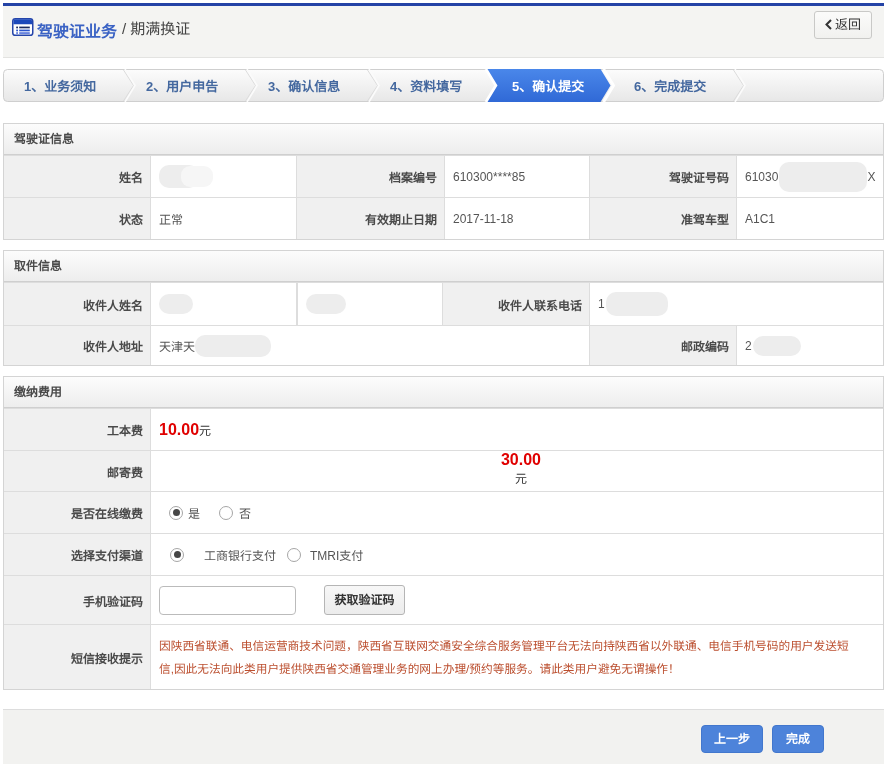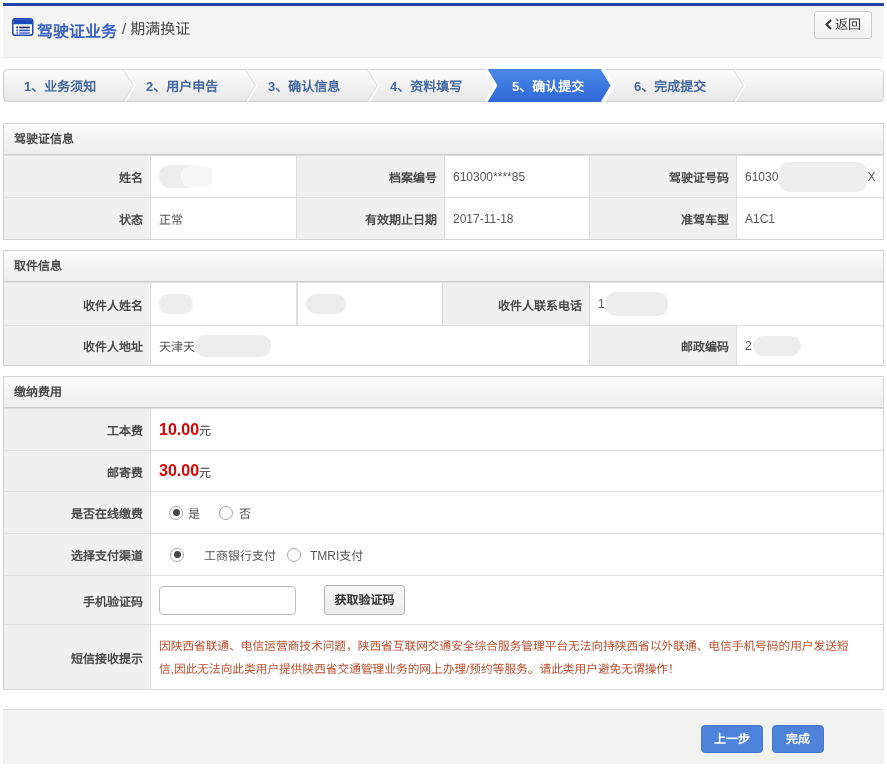--- a/index.html
+++ b/index.html
@@ -183,21 +183,21 @@
     <div class="phead">缴纳费用</div>
     <div class="prow" style="height:42px;">
       <div class="lab w1">工本费</div>
       <div class="val" style="width:733px;">
           <span class="fee">10.00</span>
           <span class="yuan">元</span>
         </div>
     </div>
     <div class="prow" style="height:41px;">
       <div class="lab w1">邮寄费</div>
-      <div class="val" style="width:733px;">
+      <div class="val" style="width:733px;flex-direction:column;">
           <span class="fee">30.00</span>
           <span class="yuan">元</span>
         </div>
     </div>
     <div class="prow" style="height:42px;">
       <div class="lab w1">是否在线缴费</div>
       <div class="val" style="width:733px;">
           <span style="width:10px;display:inline-block;"></span>
           <span class="radio on"></span>
           <span class="rlab" style="margin-left:5px;">是</span>

